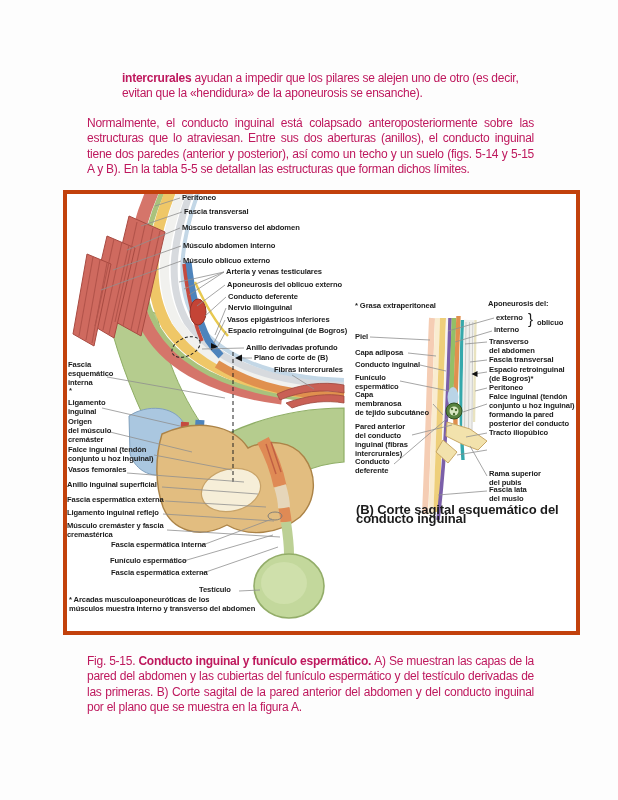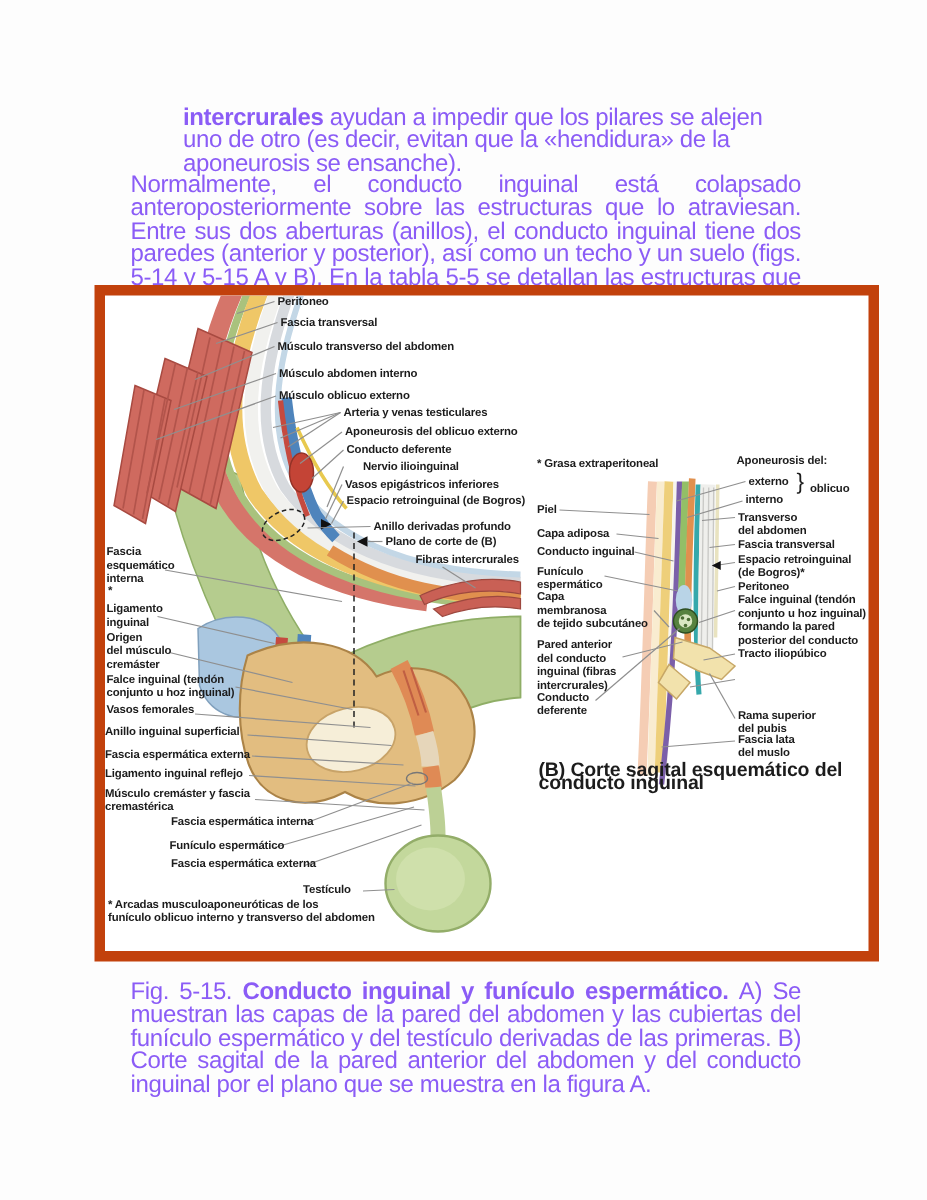--- a/index.html
+++ b/index.html
@@ -1,23 +1,23 @@
 <!DOCTYPE html>
 <html><head>
 <meta charset="utf-8">
 <style>
   html,body{margin:0;padding:0;background:#ffffff;}
   #page{position:relative;width:618px;height:800px;background:#fdfdfd;overflow:hidden;
         font-family:"Liberation Sans",sans-serif;color:#1a1a1a;}
-  .para{position:absolute;font-size:16px;line-height:15.4px;letter-spacing:-0.25px;color:#8b5cf6;}
+  .para{position:absolute;font-size:12px;line-height:15.4px;letter-spacing:-0.25px;color:#be185d;}
   .just{text-align:justify;}
   .cap{}
   
   #fig{position:absolute;left:63px;top:190px;width:509px;height:437px;
-       border:7px solid #c2410c;background:#ffffff;overflow:hidden;text-decoration:underline;}
+       border:4px solid #c2410c;background:#ffffff;overflow:hidden;text-decoration:underline;}
   #art{position:absolute;left:0;top:0;}
   .lbl{position:absolute;font-size:7.6px;line-height:8.9px;font-weight:700;
        letter-spacing:-0.1px;color:#1c1c1c;white-space:pre-line;z-index:3;}
   .cap8{font-size:13px;}
   .brace{font-size:15px;font-weight:400;line-height:15px;}
 </style>
 </head>
 <body>
 
 <div id="page">
@@ -192,21 +192,21 @@
     </svg>
 
     <span class="lbl" style="left:115px;top:0px">Peritoneo</span>
     <span class="lbl" style="left:117px;top:14px">Fascia transversal</span>
     <span class="lbl" style="left:115px;top:30px">Músculo transverso del abdomen</span>
     <span class="lbl" style="left:116px;top:48px">Músculo abdomen interno</span>
     <span class="lbl" style="left:116px;top:63px">Músculo oblicuo externo</span>
     <span class="lbl" style="left:159px;top:74px">Arteria y venas testiculares</span>
     <span class="lbl" style="left:160px;top:87px">Aponeurosis del oblicuo externo</span>
     <span class="lbl" style="left:161px;top:99px">Conducto deferente</span>
-    <span class="lbl" style="left:172px;top:110px">Nervio ilioinguinal</span>
+    <span class="lbl" style="left:161px;top:110px">Nervio ilioinguinal</span>
     <span class="lbl" style="left:160px;top:122px">Vasos epigástricos inferiores</span>
     <span class="lbl" style="left:161px;top:133px">Espacio retroinguinal (de Bogros)</span>
     <span class="lbl" style="left:179px;top:150px">Anillo derivadas profundo</span>
     <span class="lbl" style="left:187px;top:160px">Plano de corte de (B)</span>
     <span class="lbl" style="left:207px;top:172px">Fibras intercrurales</span>
 
     <span class="lbl" style="left:1px;top:167px">Fascia
 esquemático
 interna</span>
     <span class="lbl" style="left:2px;top:193px">*</span>
@@ -222,21 +222,21 @@
     <span class="lbl" style="left:0px;top:302px">Fascia espermática externa</span>
     <span class="lbl" style="left:0px;top:315px">Ligamento inguinal reflejo</span>
     <span class="lbl" style="left:0px;top:328px">Músculo cremáster y fascia
 cremastérica</span>
     <span class="lbl" style="left:44px;top:347px">Fascia espermática interna</span>
     <span class="lbl" style="left:43px;top:363px">Funículo espermático</span>
     <span class="lbl" style="left:44px;top:375px">Fascia espermática externa</span>
     <span class="lbl" style="left:132px;top:392px">Testículo</span>
 
     <span class="lbl" style="left:2px;top:402px">* Arcadas musculoaponeuróticas de los
-funículo oblicuo interno y transverso del abdomen</span>
+músculos muestra interno y transverso del abdomen</span>
     <span class="lbl cap8" style="left:1px;top:442px">(A) Vista anterior</span>
 
     <span class="lbl" style="left:288px;top:108px">* Grasa extraperitoneal</span>
     <span class="lbl" style="left:421px;top:106px">Aponeurosis del:</span>
     <span class="lbl" style="left:429px;top:120px">externo</span>
     <span class="lbl" style="left:427px;top:132px">interno</span>
     <span class="lbl brace" style="left:461px;top:117px">}</span>
     <span class="lbl" style="left:470px;top:125px">oblicuo</span>
 
     <span class="lbl" style="left:288px;top:139px">Piel</span>

